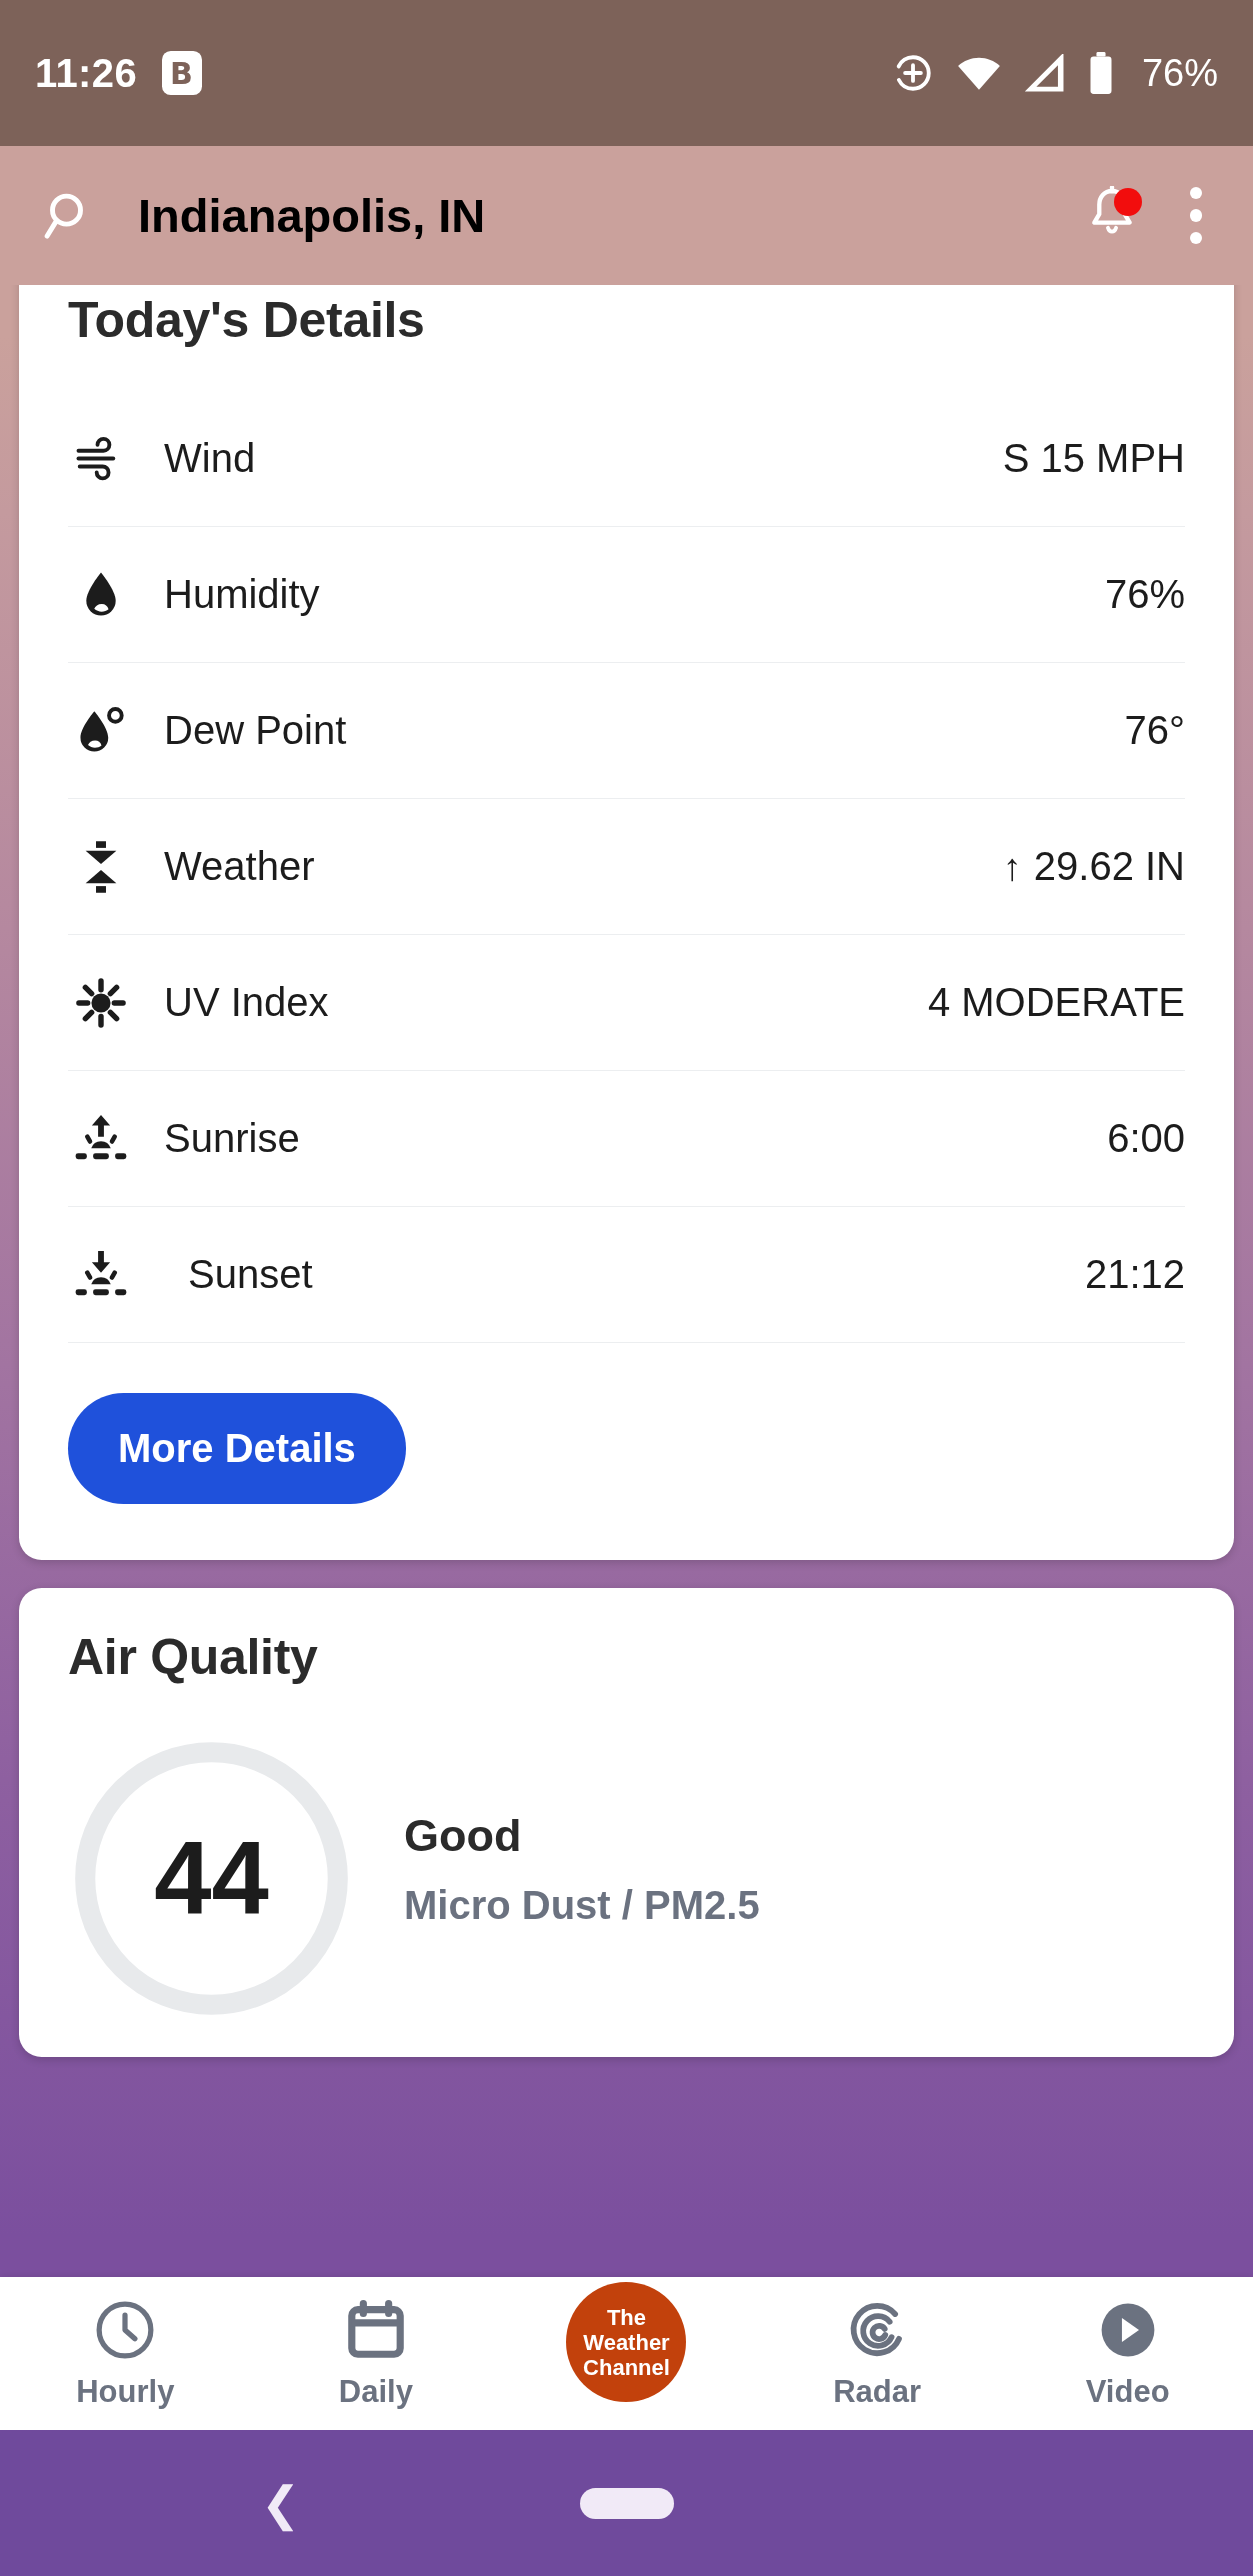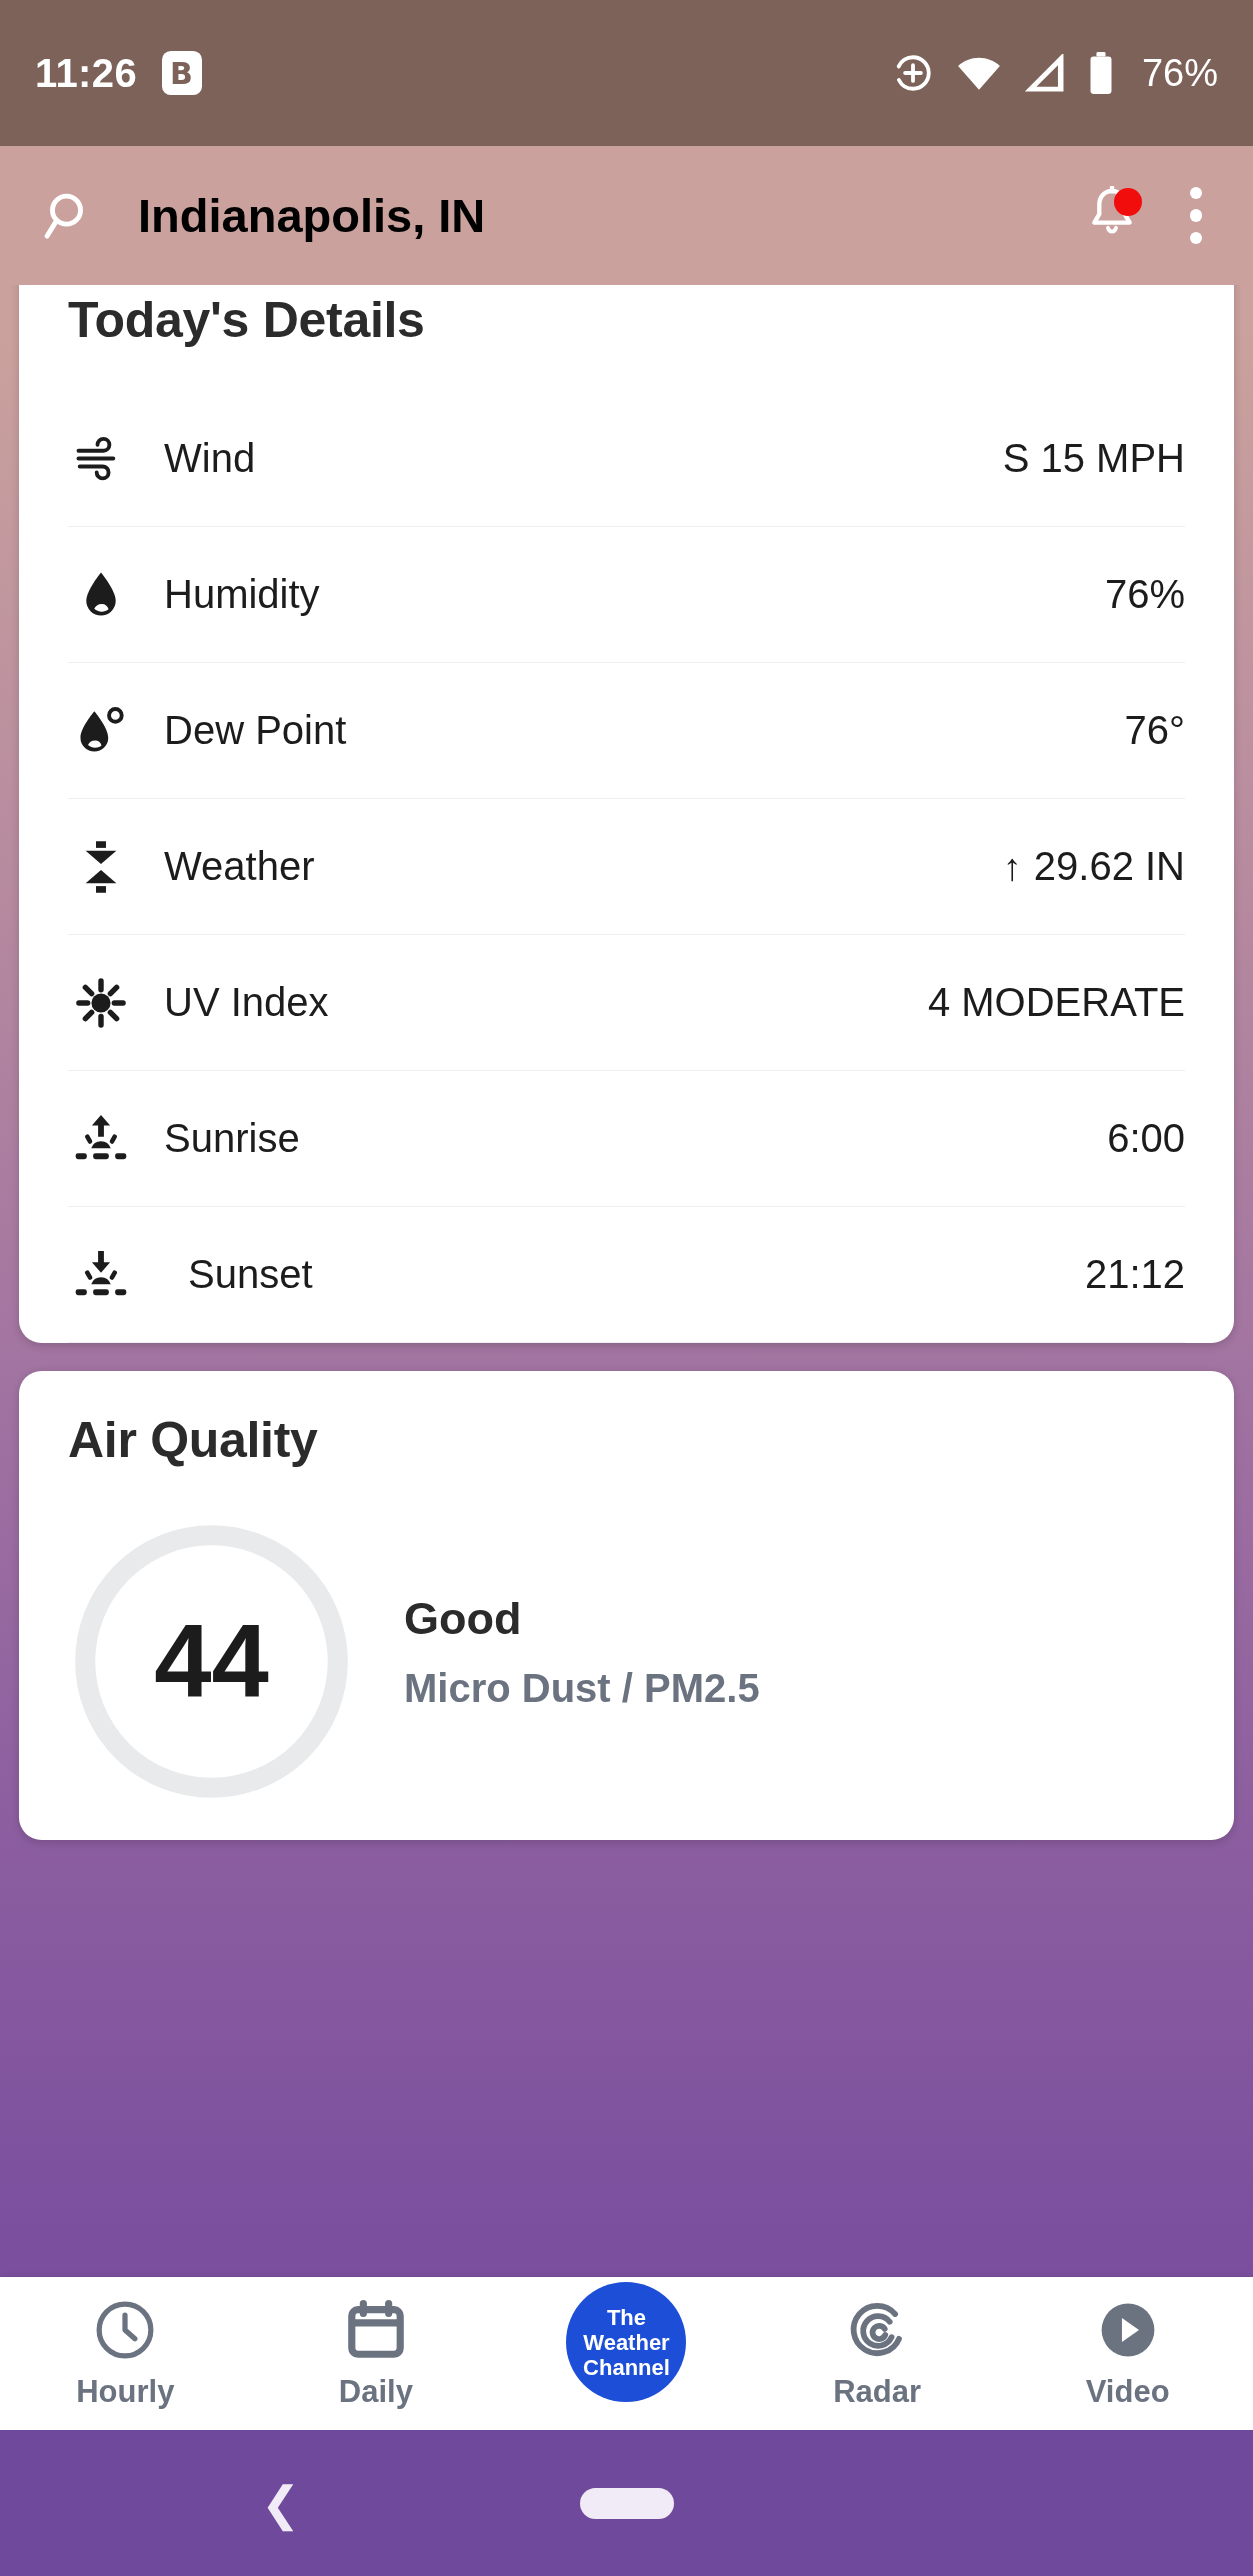--- a/index.html
+++ b/index.html
@@ -133,21 +133,21 @@
     z-index:20;
   }
   .nav-item {
     flex:1; display:flex; flex-direction:column;
     align-items:center; justify-content:center; gap:8.7px;
     cursor:pointer;
   }
   .nav-label { font-size:31px; font-weight:700; color:#6b7280; }
   .nav-logo {
     width:120px; height:120px; border-radius:50%;
-    background:#1d4ed8;
+    background:#c2410c;
     display:flex; align-items:center; justify-content:center;
     flex-direction:column;
     color:#fff; font-size:22px; font-weight:700; line-height:1.14;
     text-align:center;
     margin-top:-22.6px;
   }
 
   
   .sysnav {
     position:absolute; left:0; right:0; bottom:0;
@@ -340,20 +340,23 @@
               </svg>
             </span>
             <span class="row-label">Sunset</span>
             <span class="row-value">
               <span>21:12</span>
             </span>
           </div>
 
         </div>
 
+        <div class="btn-wrap">
+          <button class="btn-more">More Details</button>
+        </div>
       </div>
     </div>
 
     <div class="card">
       <div class="card-pad">
         <div class="card-title">Air Quality</div>
         <div class="aq-body">
           <div class="aq-gauge">
             <svg viewBox="0 0 100 100">
               <circle cx="50" cy="50" r="44" fill="none" stroke="#e8eaec" stroke-width="7"></circle>

